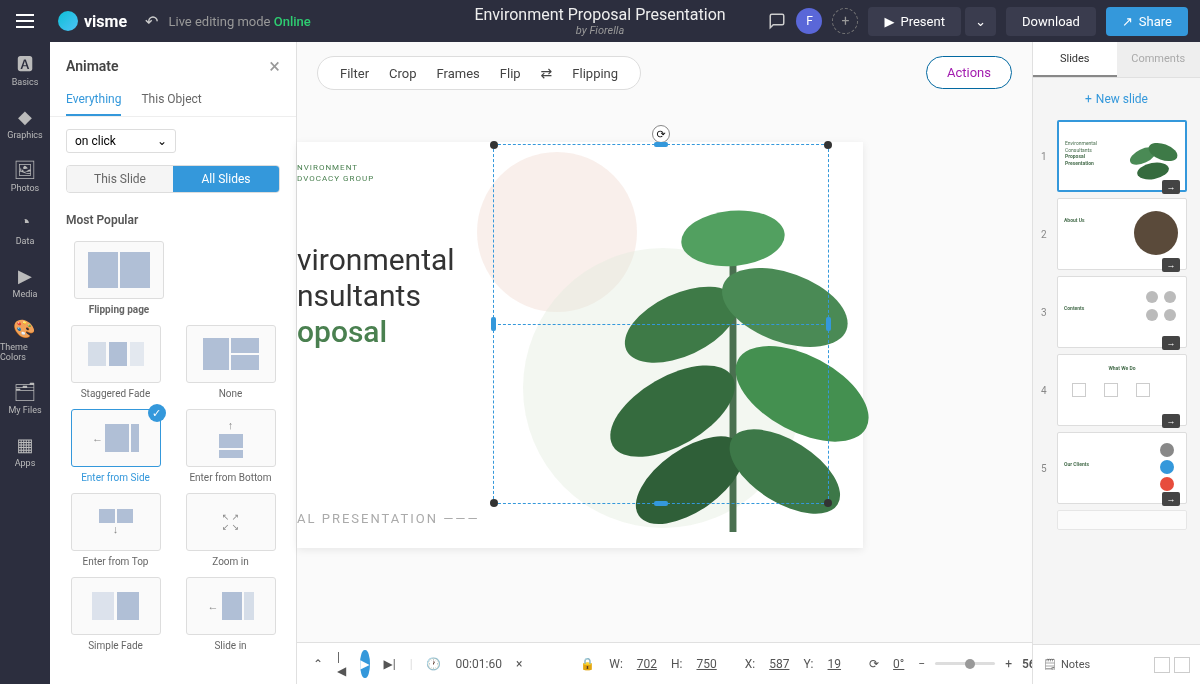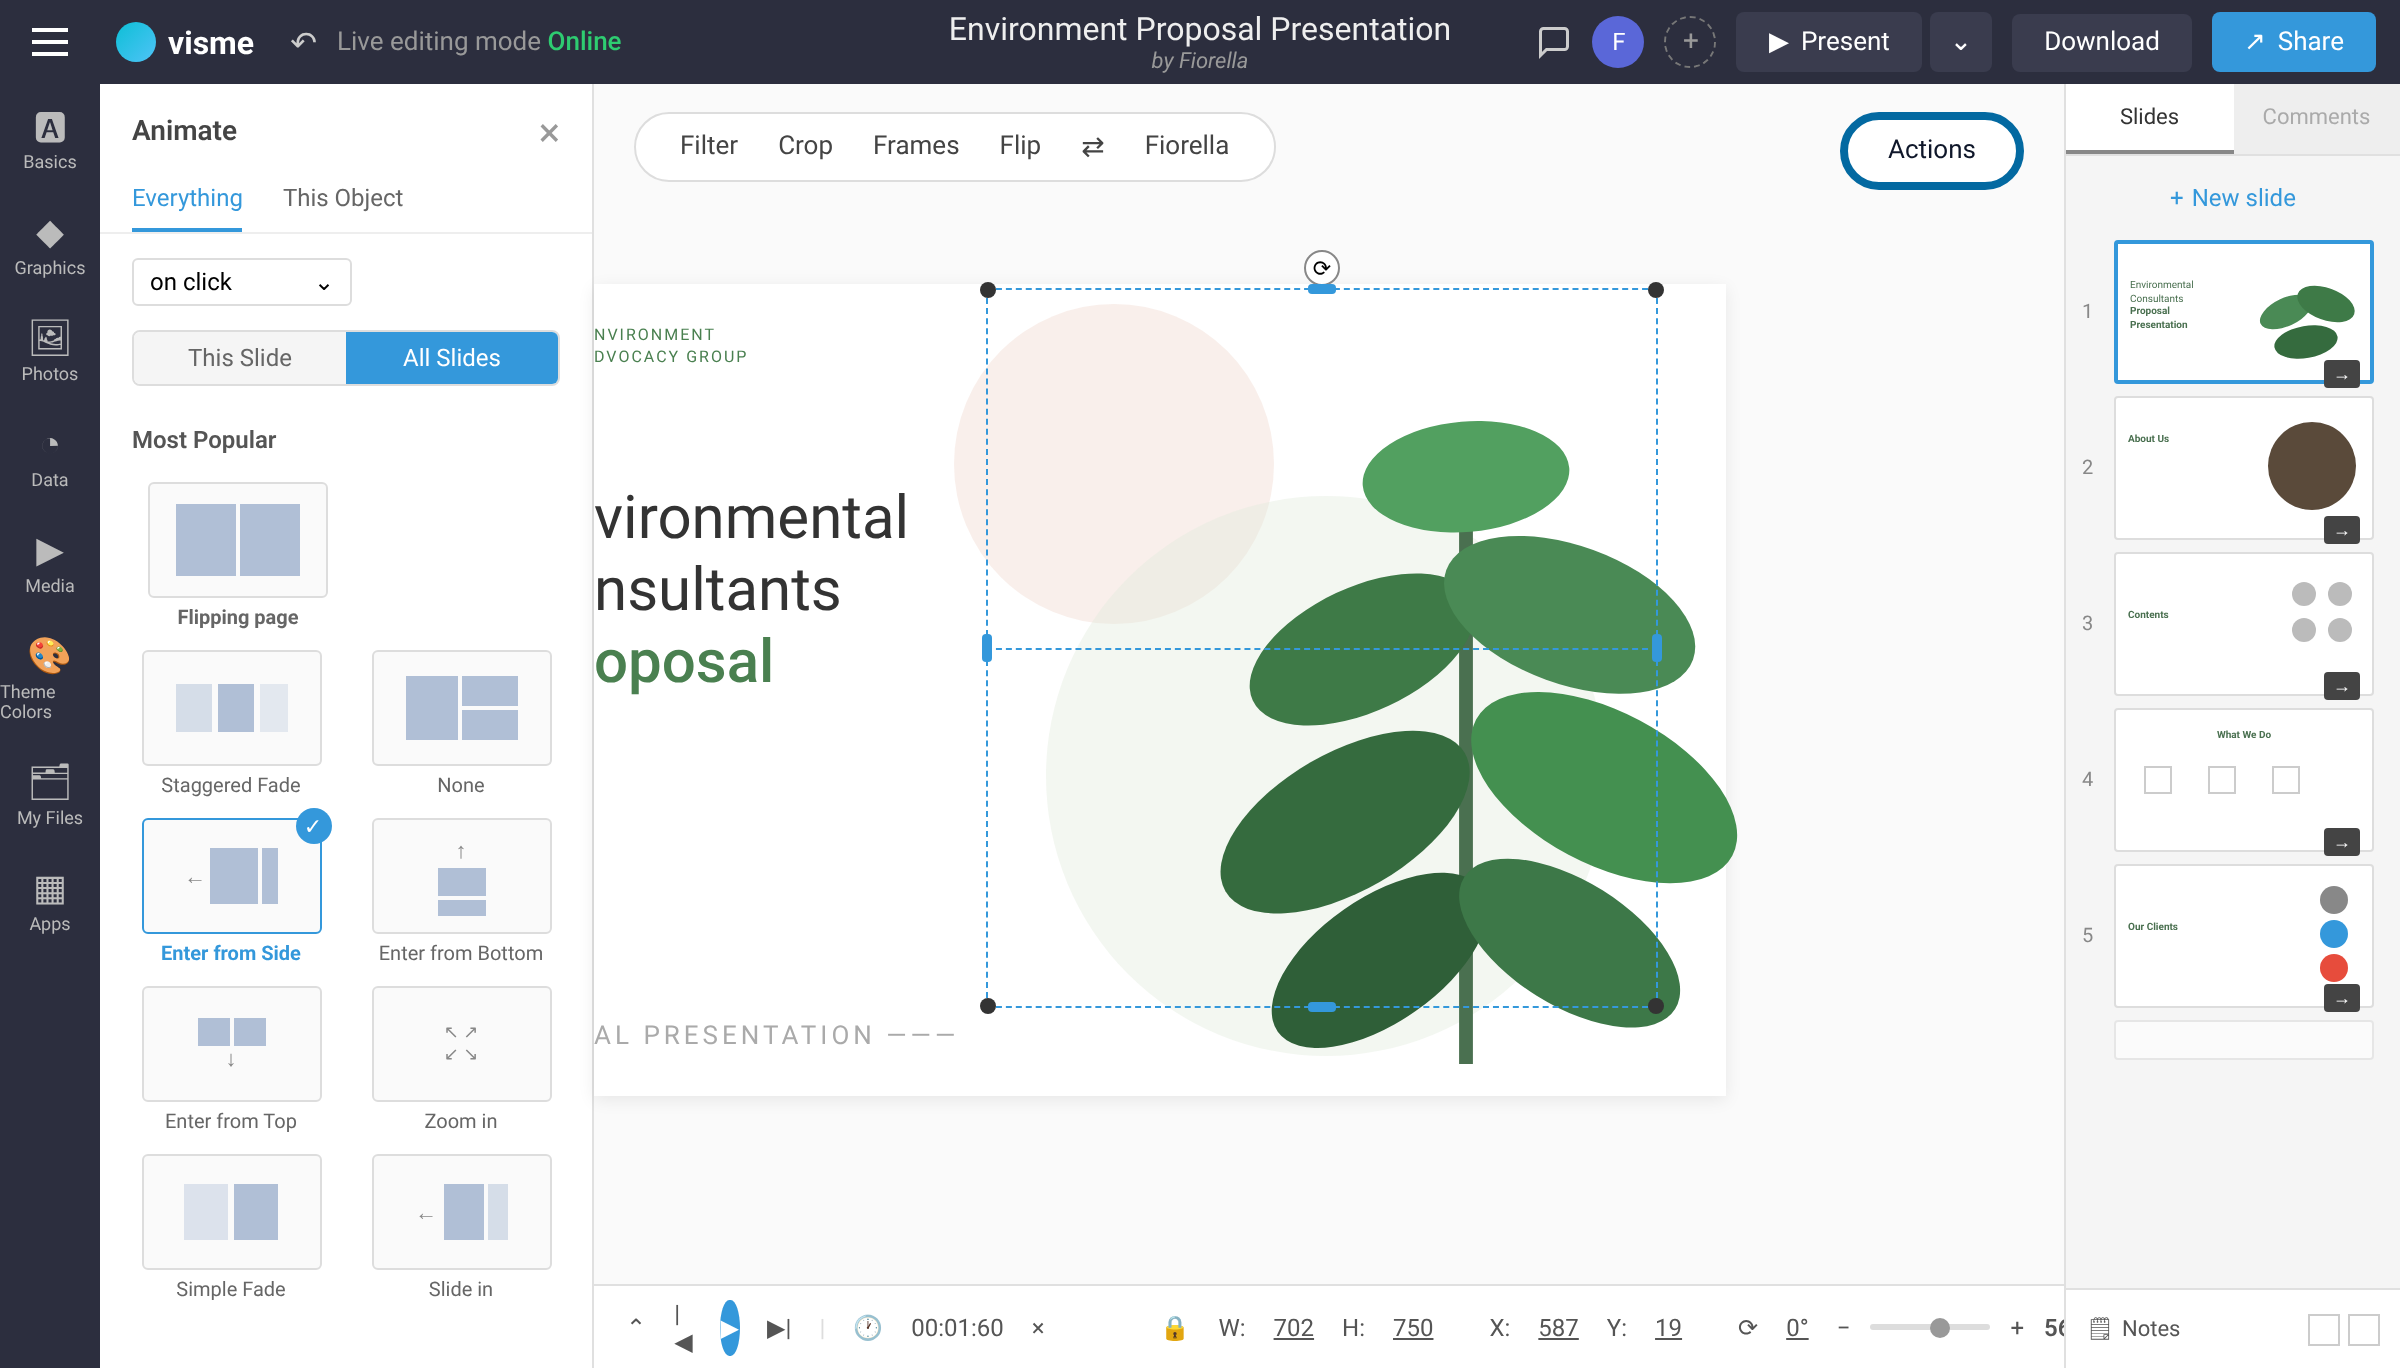--- a/index.html
+++ b/index.html
@@ -45,28 +45,28 @@
 .scope-btn { flex: 1; padding: 6px 0; font-size: 12px; text-align: center; cursor: pointer; background: #f5f5f5; color: #666; }
 .scope-btn.active { background: #3498db; color: #fff; }
 .section-label { padding: 6px 16px; font-size: 12px; font-weight: 600; color: #555; }
 .anim-grid { display: grid; grid-template-columns: 1fr 1fr; gap: 10px 16px; padding: 8px 16px; }
 .anim-item { display: flex; flex-direction: column; align-items: center; gap: 5px; cursor: pointer; position: relative; }
 .anim-item.single { grid-column: 1 / 2; }
 .anim-thumb { width: 90px; height: 58px; border: 1px solid #ddd; border-radius: 3px; background: #fafafa; display: flex; align-items: center; justify-content: center; position: relative; }
 .anim-item.selected .anim-thumb { border-color: #3498db; }
 .check-badge { position: absolute; top: -6px; right: -6px; width: 18px; height: 18px; background: #3498db; border-radius: 50%; color: #fff; display: flex; align-items: center; justify-content: center; font-size: 11px; }
 .anim-label { font-size: 10px; color: #666; text-align: center; }
-.anim-item.selected .anim-label { color: #3498db; font-weight: bold; }
+.anim-item.selected .anim-label { color: #3498db; }
 .thumb-rect { background: #b0bfd6; }
 
 
 .canvas-area { position: absolute; left: 297px; top: 42px; right: 168px; bottom: 42px; background: #fafafa; }
 .toolbar { position: absolute; top: 14px; left: 20px; display: flex; gap: 8px; background: #fff; border: 1px solid #ddd; border-radius: 20px; padding: 6px 16px; font-size: 13px; color: #444; align-items: center; }
 .toolbar span { cursor: pointer; padding: 2px 6px; }
-.actions-btn { position: absolute; top: 14px; right: 20px; background: #fff; border: 4px solid #0369a1; border-radius: 20px; padding: 8px 20px; font-size: 13px; color: #0f172a; cursor: pointer; }
+.actions-btn { position: absolute; top: 14px; right: 20px; background: #fff; border: 1px solid #0369a1; border-radius: 20px; padding: 8px 20px; font-size: 13px; color: #a21caf; cursor: pointer; }
 .slide-canvas { position: absolute; left: 0; top: 100px; width: 566px; height: 406px; background: #fff; box-shadow: 0 2px 8px rgba(0,0,0,0.08); padding: 0; }
 .slide-heading { position:absolute; left:0; top:20px; font-size:8px; letter-spacing:1px; color:#4a8050; line-height:1.4; text-align:left; padding-left:0;}
 .slide-title { position:absolute; left:0; top:100px; font-size: 30px; line-height:1.2; color:#333; font-weight:400;}
 .slide-title .green { color:#4a8050; font-weight:500;}
 .slide-footer {position:absolute; left:0; bottom:22px; font-size:13px; letter-spacing:2px; color:#aaa;}
 .plant-img {position:absolute; right:-50px; top:10px; width:360px; height:380px;}
 .pink-circle{position:absolute; left:180px; top:10px; width:160px; height:160px; background:#f5e4de; border-radius:50%; opacity:0.6;}
 .green-circle{position:absolute; right:60px; bottom:20px; width:280px; height:280px; background:#e0eadc; border-radius:50%; opacity:0.4;}
 
 
@@ -280,21 +280,21 @@
   </div>
 </div>
 
 <div class="canvas-area">
   <div class="toolbar">
     <span>Filter</span>
     <span>Crop</span>
     <span>Frames</span>
     <span>Flip</span>
     <span style="font-size:14px;">⇄</span>
-    <span>Fiorella</span>
+    <span>Flipping</span>
   </div>
   <div class="actions-btn">Actions</div>
 
   <div class="slide-canvas">
     <div class="pink-circle"></div>
     <div class="green-circle"></div>
     <div class="slide-heading">
       <span>NVIRONMENT</span><br><span>DVOCACY GROUP</span>
     </div>
     <div class="slide-title">

